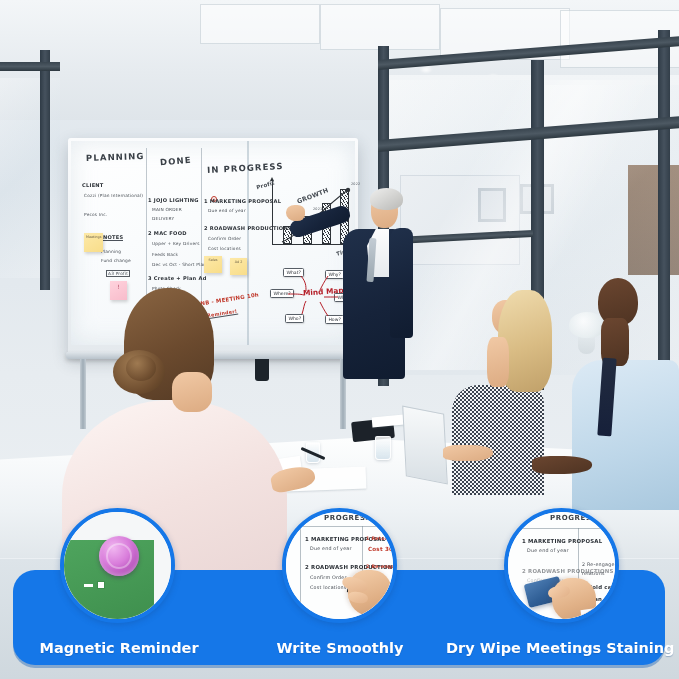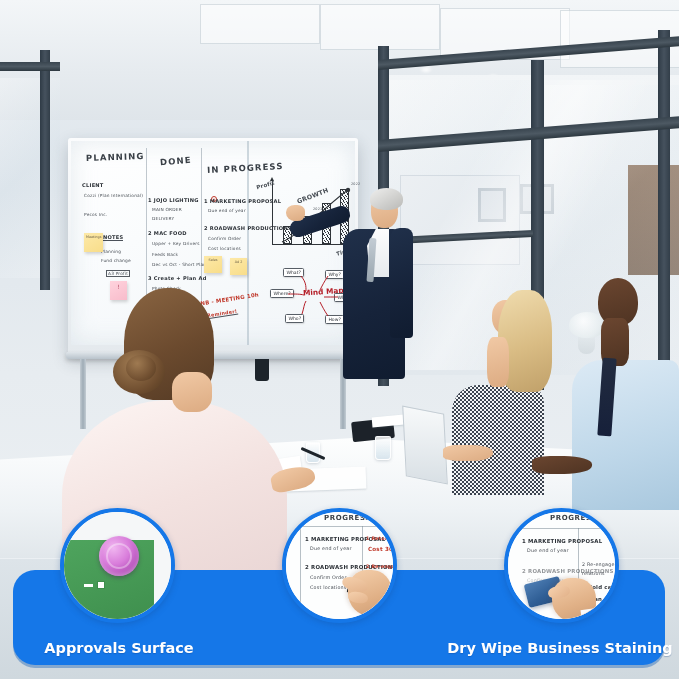--- a/index.html
+++ b/index.html
@@ -440,16 +440,17 @@
       <div class="cb-hw" style="left:74px;top:84px;">4 Plan new</div>
       <div class="cb-hw" style="left:74px;top:96px;">5 Business</div>
 
       <div class="eraser" style="left:18px;top:68px;width:36px;height:24px;transform:rotate(-14deg);"></div>
       <div class="hand" style="left:44px;top:66px;width:44px;height:44px;"></div>
       <div class="finger" style="left:40px;top:74px;width:22px;height:12px;transform:rotate(-10deg);"></div>
       <div class="sleeve" style="left:74px;top:96px;width:30px;height:24px;transform:rotate(-8deg);"></div>
     </div>
   </div>
 
-  <div class="fcap" style="left:24px;top:640px;width:190px;">Approvals Surface</div>
-  <div class="fcap" style="left:446px;top:640px;width:228px;">Dry Wipe Business Staining</div>
+  <div class="fcap" style="left:24px;top:640px;width:190px;">Magnetic Reminder</div>
+  <div class="fcap" style="left:245px;top:640px;width:190px;">Write Smoothly</div>
+  <div class="fcap" style="left:446px;top:640px;width:228px;">Dry Wipe Meetings Staining</div>
 
 </div>
 
 </body></html>

